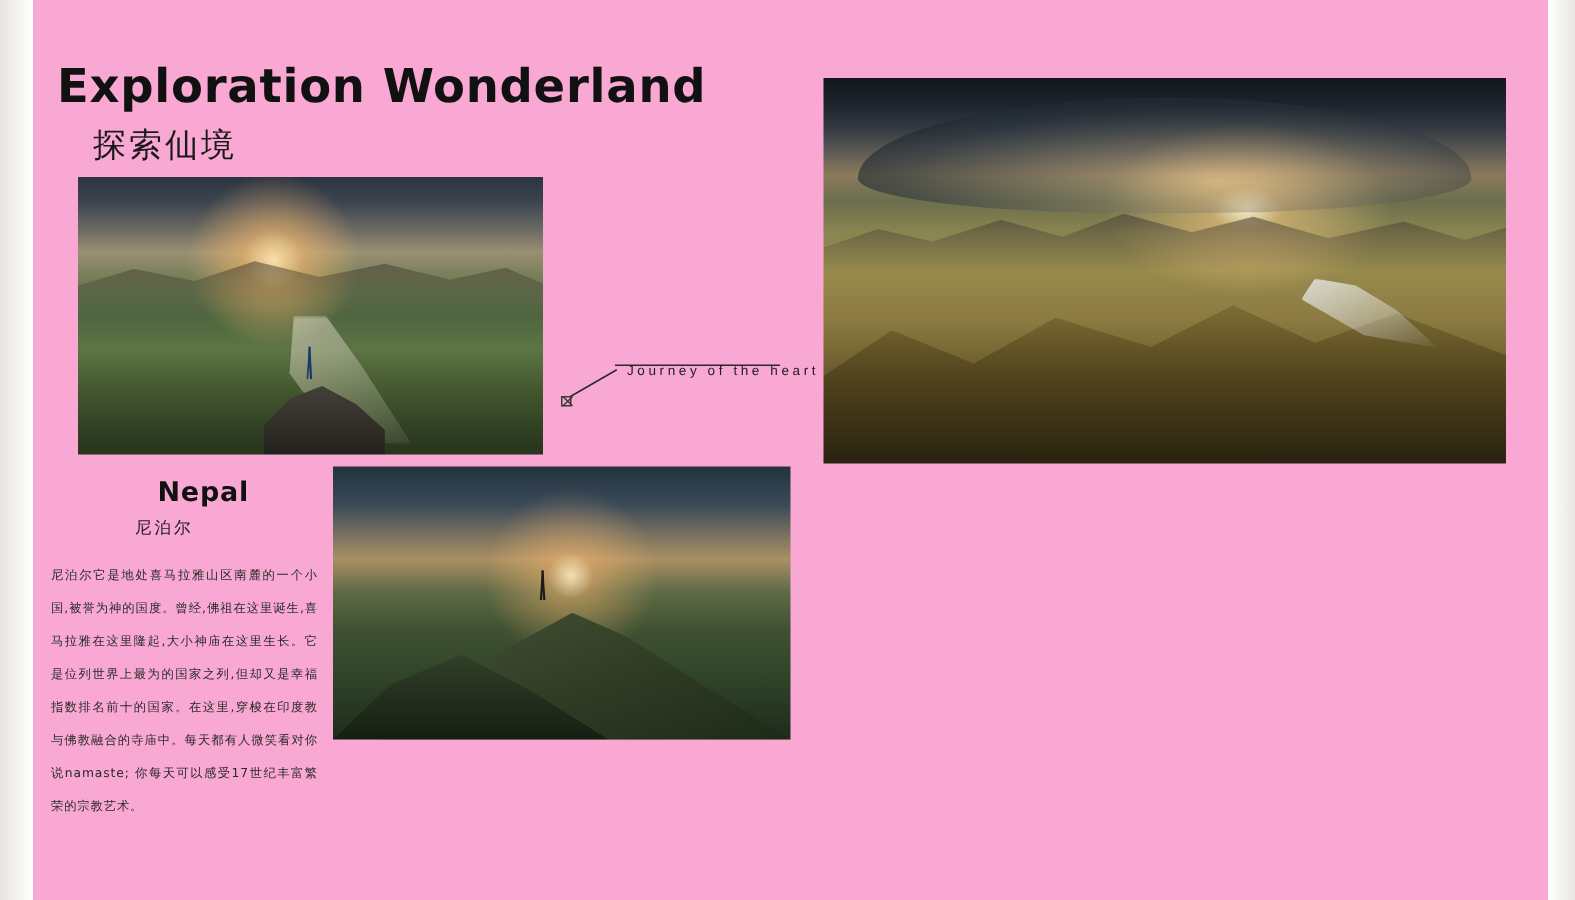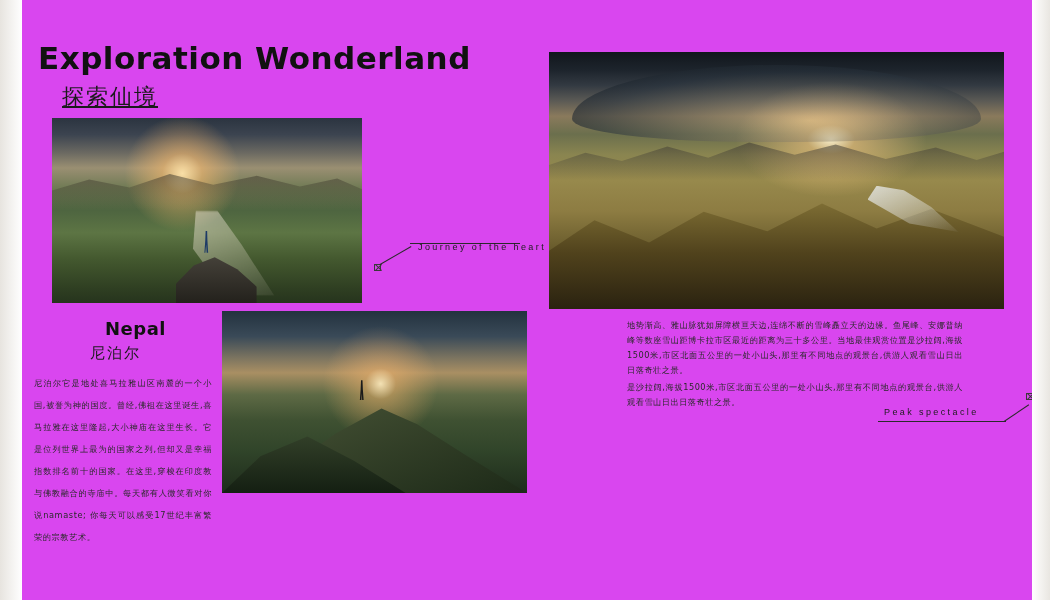--- a/index.html
+++ b/index.html
@@ -5,21 +5,21 @@
   * { box-sizing: border-box; }
   html, body {
     margin: 0; padding: 0;
     width: 1050px; height: 600px;
     background: #f0eeea;
     font-family: "Liberation Sans", sans-serif;
   }
   .page {
     position: relative;
     width: 1050px; height: 600px;
-    background: #d946ef;
+    background: #f9a8d4;
     overflow: hidden;
   }
   
   .page::before {
     content: "";
     position: absolute; left: 0; top: 0; bottom: 0; width: 22px;
     background: linear-gradient(to right, #e7e4df, #ffffff);
     pointer-events: none;
   }
   .page::after {
@@ -40,21 +40,20 @@
     color: #111;
     white-space: nowrap;
   }
   .title-cn {
     position: absolute;
     left: 62px; top: 82px;
     font-family: "DejaVu Sans", sans-serif;
     font-size: 22px;
     letter-spacing: 2px;
     color: #1a1a1a;
-    text-decoration: underline;
   }
 
   
   .photo { position: absolute; overflow: hidden; }
 
   
   #photo-left {
     left: 52px; top: 118px; width: 310px; height: 185px;
     background:
       radial-gradient(circle at 42% 30%, rgba(255,228,170,0.95) 0%, rgba(255,190,110,0.55) 9%, rgba(120,110,95,0.0) 26%),
@@ -206,21 +205,21 @@
     font-weight: 700;
     font-size: 18px;
     letter-spacing: 0.5px;
     color: #111;
     margin-left: 20px;
   }
   .nepal-cn {
     position: absolute;
     left: 90px; top: 344px;
     font-family: "DejaVu Sans", sans-serif;
-    font-size: 15px;
+    font-size: 11px;
     letter-spacing: 2px;
     color: #1a1a1a;
   }
   .nepal-body {
     position: absolute;
     left: 34px; top: 372px; width: 178px;
     font-family: "DejaVu Sans", sans-serif;
     font-size: 8.2px;
     line-height: 22px;
     letter-spacing: 0.6px;
@@ -274,25 +273,15 @@
     <div class="figure2"></div>
   </div>
 
   <div class="photo" id="photo-pano">
     <div class="lens"></div>
     <div class="peaks"></div>
     <div class="ridge-fg"></div>
     <div class="snow"></div>
   </div>
 
-  <div class="pano-body">
-    <p>地势渐高、雅山脉犹如屏障横亘天边,连绵不断的雪峰矗立天的边缘。鱼尾峰、安娜普纳峰等数座雪山距博卡拉市区最近的距离为三十多公里。当地最佳观赏位置是沙拉阔,海拔1500米,市区北面五公里的一处小山头,那里有不同地点的观景台,供游人观看雪山日出日落奇壮之景。</p>
-    <p>是沙拉阔,海拔1500米,市区北面五公里的一处小山头,那里有不同地点的观景台,供游人观看雪山日出日落奇壮之景。</p>
-  </div>
-
-  <div class="callout" id="callout-peak">
-    <div class="callout-rule"></div>
-    <div class="callout-diag"></div>
-    <div class="marker"></div>
-    <div class="callout-label">Peak spectacle</div>
-  </div>
+
 
 </div>
 
 </body></html>

